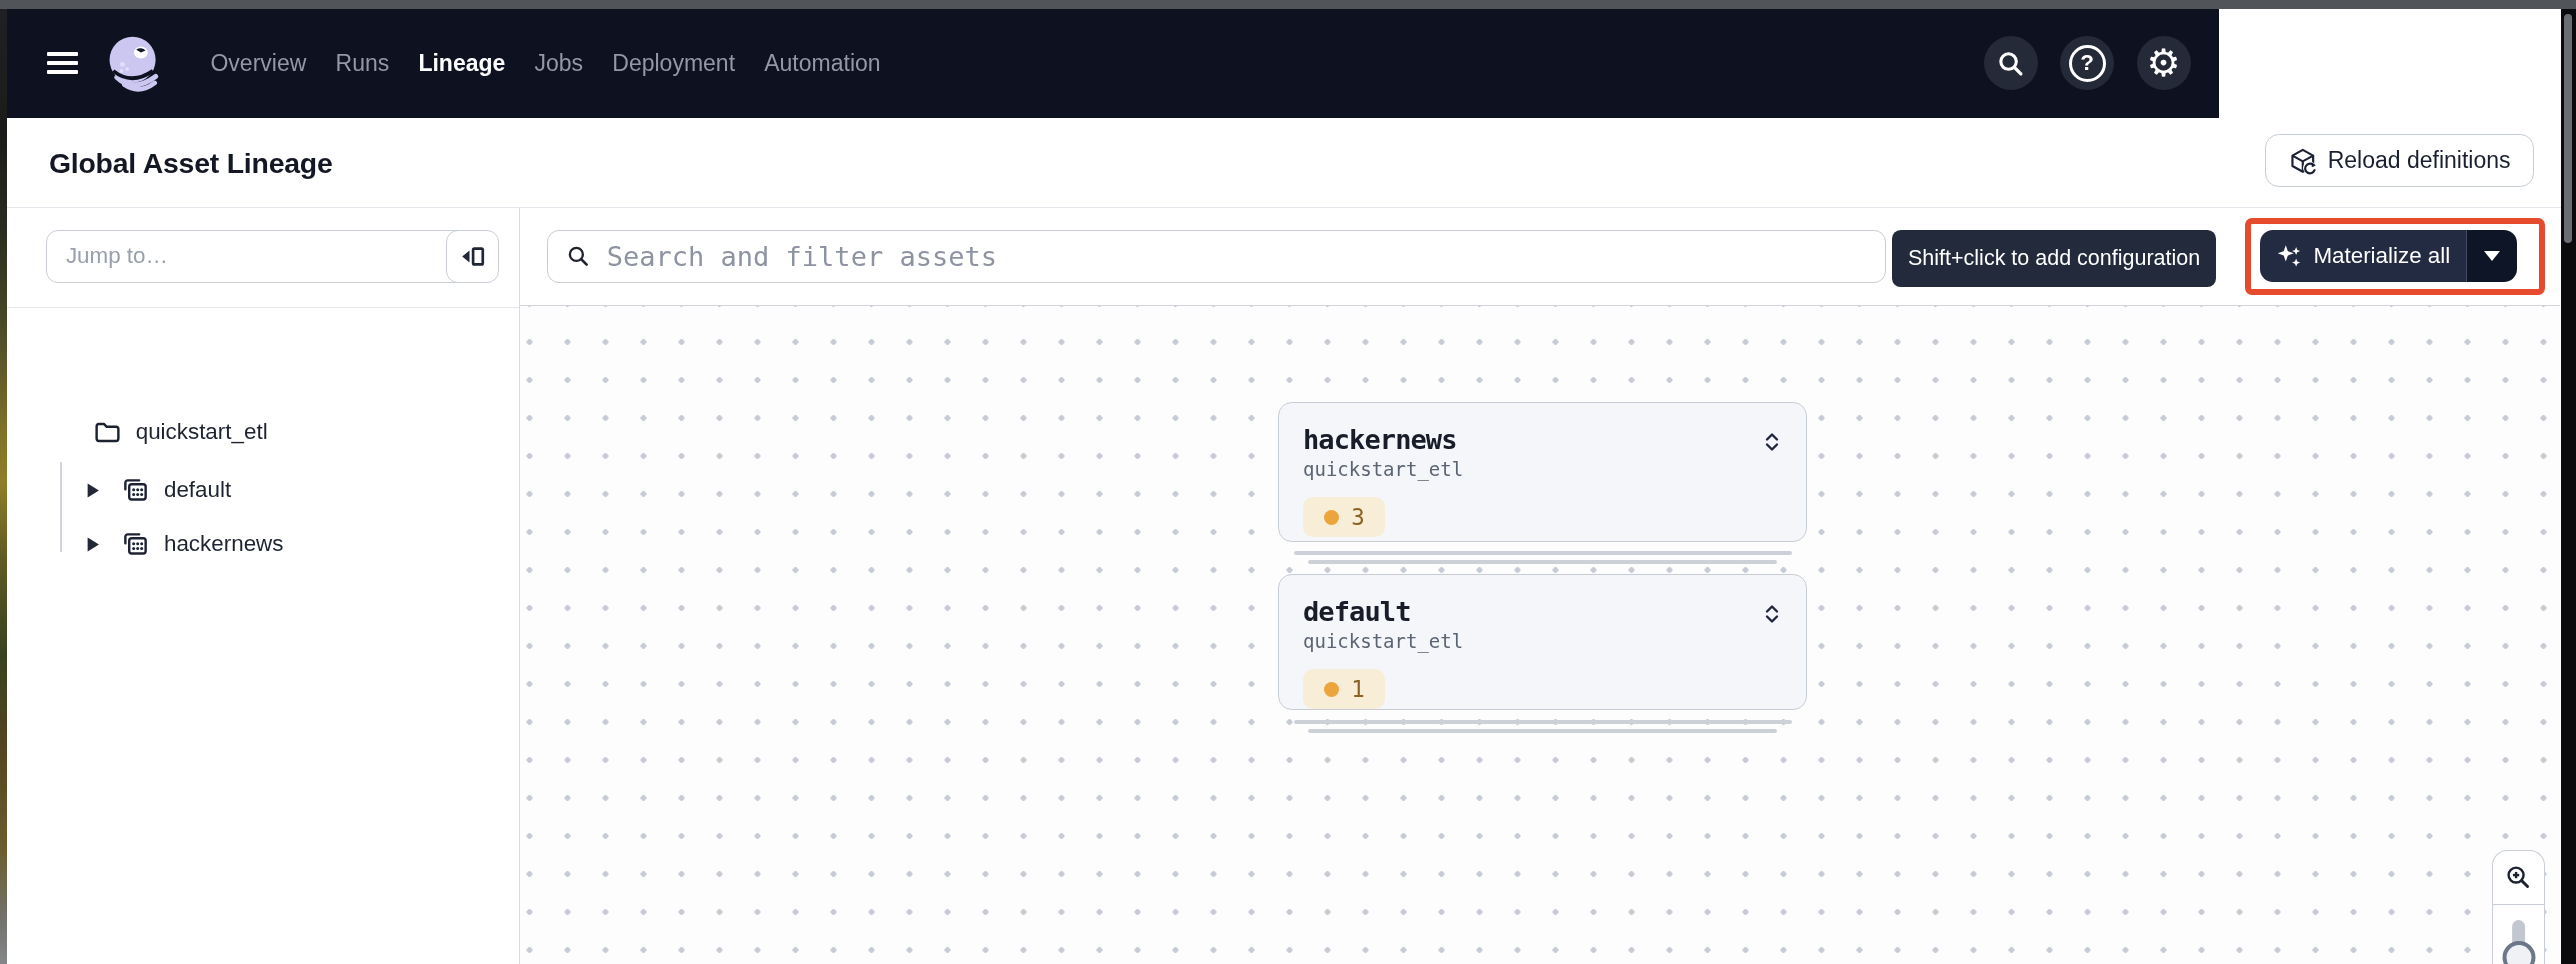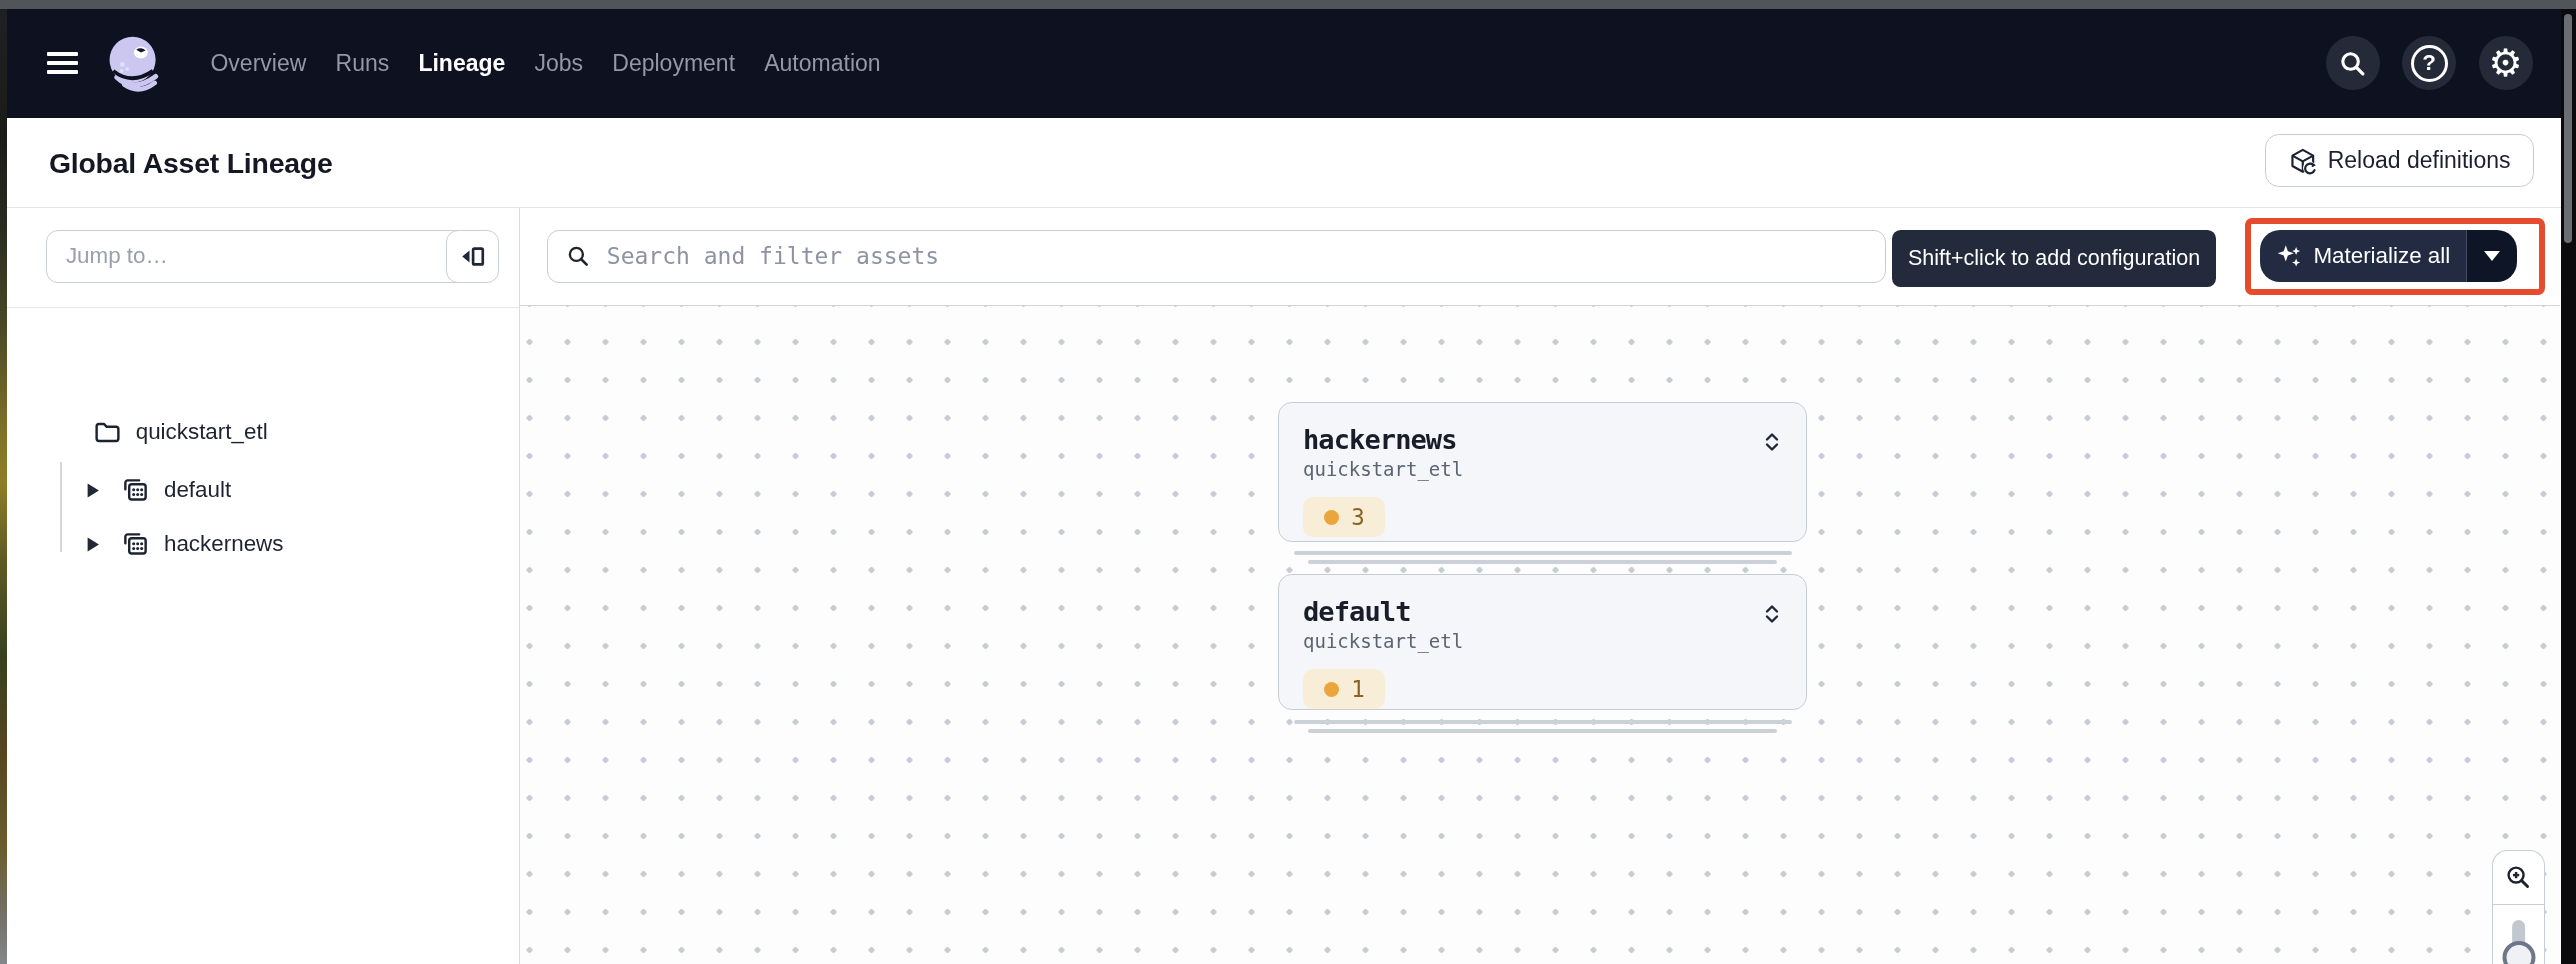--- a/index.html
+++ b/index.html
@@ -11,21 +11,21 @@
   .mono{font-family:"DejaVu Sans Mono",monospace;}
 
   
   #top-strip{position:absolute;left:0;top:0;width:2576px;height:8.6px;background:#515459;z-index:60;}
   #left-strip{position:absolute;left:0;top:0;width:6.9px;height:965px;z-index:59;
     background:linear-gradient(180deg,#1f2024 0%,#1b1c19 14%,#2b2d20 24%,#4a4a27 34%,#7c6f28 44%,#8f7e27 50%,#5f5a23 58%,#37411f 68%,#57451f 78%,#6b5e2d 88%,#72716a 95%,#85878a 100%);}
   #right-strip{position:absolute;right:0;top:8.6px;width:15.5px;height:956px;background:#0b0b0d;z-index:60;}
   #right-strip .thumb{position:absolute;left:3.4px;top:5.2px;width:8.6px;height:229px;background:#6a6d74;border-radius:4.3px;}
 
   
-  #navbar{position:absolute;left:6.9px;top:8.6px;width:2554px;height:109px;background:#0d1120;
+  #navbar{position:absolute;left:6.9px;top:8.6px;width:2212px;height:109px;background:#0d1120;
     display:flex;align-items:center;z-index:5;text-align:right;}
   #hamburger{margin-left:40px;width:31px;height:22.4px;display:flex;flex-direction:column;justify-content:space-between;cursor:pointer;}
   #hamburger span{display:block;height:3.9px;background:#ffffff;border-radius:0.9px;}
   #logo{margin-left:26px;width:59px;height:59px;flex:0 0 auto;}
   #nav-items{display:flex;align-items:center;margin-left:33px;}
   .nav-item{padding:0 14.6px;font-size:23px;font-weight:500;color:#9298a4;cursor:pointer;line-height:109px;}
   .nav-item.active{color:#ffffff;font-weight:700;}
   #nav-spacer{flex:1;}
   #nav-icons{display:flex;align-items:center;gap:22.4px;margin-right:28.4px;}
   .nav-icon-btn{width:54px;height:54px;border-radius:50%;background:#252a38;display:flex;align-items:center;justify-content:center;cursor:pointer;}
@@ -50,25 +50,25 @@
     border:1.7px solid #c9ced7;border-radius:12px;background:#fff;display:flex;align-items:center;justify-content:center;cursor:pointer;}
   .tree-row{position:absolute;display:flex;align-items:center;height:54px;cursor:pointer;}
   .tree-label{font-size:22.4px;color:#1d2330;}
   #tree-guide{position:absolute;left:53px;top:254px;width:1.7px;height:90px;background:#d3d7dd;}
 
   
   #graph{position:absolute;left:520px;top:208px;width:2040px;height:756px;background:#fdfdfe;z-index:2;}
   #toolbar{position:relative;height:97px;background:#fff;border-bottom:1.7px solid #d2d6dc;}
   #search-wrap{position:absolute;left:27px;top:21.5px;width:1339px;height:53px;box-sizing:border-box;
     border:1.7px solid #c7ccd6;border-radius:12px;background:#fff;display:flex;align-items:center;gap:13.8px;padding:0 17px;}
-  #search-input{flex:1;border:none;outline:none;font-size:23px;color:#0c4a6e;background:transparent;}
+  #search-input{flex:1;border:none;outline:none;font-size:27px;color:#0c4a6e;background:transparent;}
   #search-input::placeholder{color:#8d93a0;}
   #config-tooltip{position:absolute;left:1372px;top:21.5px;height:57px;line-height:57px;padding:0 16px;border-radius:8.6px;
     background:#222a3b;color:#ffffff;font-size:21.5px;white-space:nowrap;}
-  #materialize-btn{position:absolute;left:1740px;top:22.4px;height:52px;display:flex;border-radius:20px;overflow:hidden;cursor:pointer;}
+  #materialize-btn{position:absolute;left:1740px;top:22.4px;height:52px;display:flex;border-radius:13px;overflow:hidden;cursor:pointer;}
   #materialize-main{display:flex;align-items:center;gap:10.3px;padding:0 15.5px;background:#232b42;color:#fff;font-size:22.4px;font-weight:500;}
   #materialize-drop{width:50px;background:#0e1526;border-left:1.7px solid #434b61;display:flex;align-items:center;justify-content:center;}
   .caret-down{width:0;height:0;border-left:8.6px solid transparent;border-right:8.6px solid transparent;border-top:10.3px solid #fff;}
   #red-annot{position:absolute;left:1725px;top:9.5px;width:288px;height:65px;border:6px solid #e64b2e;border-radius:6.9px;z-index:10;pointer-events:none;}
 
   #canvas{position:relative;height:659px;overflow:hidden;
     background-image:radial-gradient(circle,#c7cbd4 0 2.6px,transparent 3px);
     background-size:38px 38px;background-position:-9.5px 17px;}
 
   .asset-card{position:absolute;width:529px;box-sizing:border-box;background:#f4f6f9;border:1.7px solid #c6ccd4;border-radius:13.8px;cursor:pointer;}

